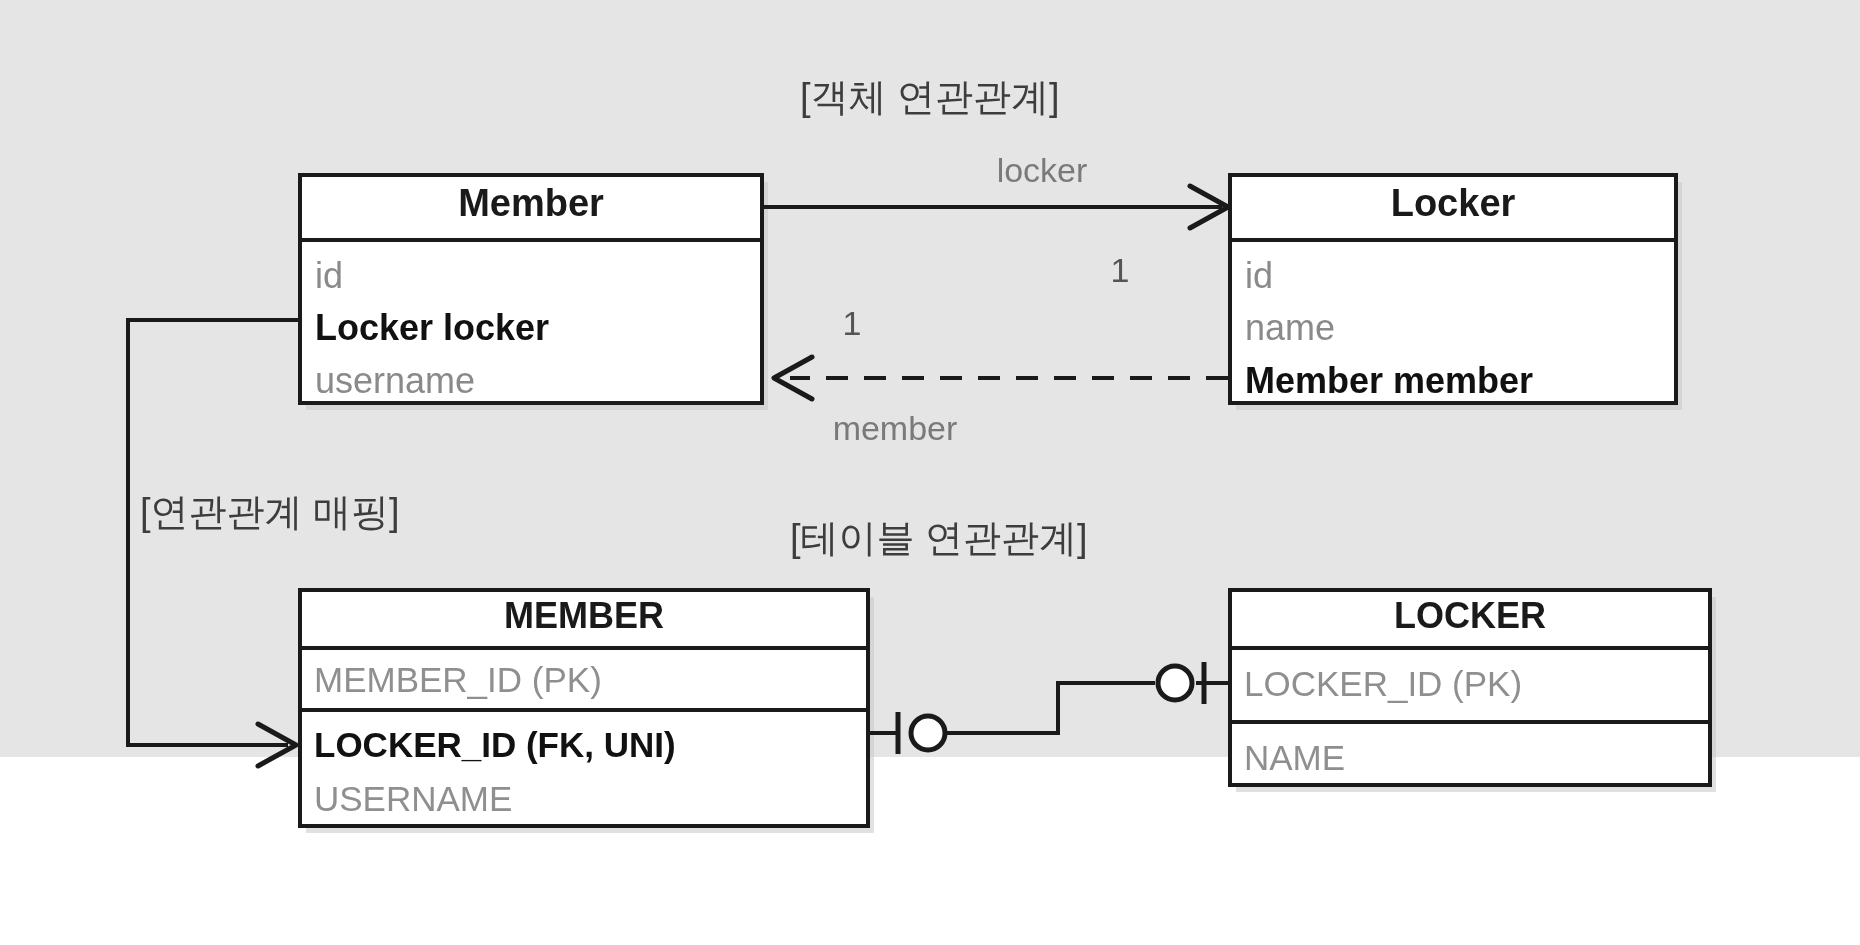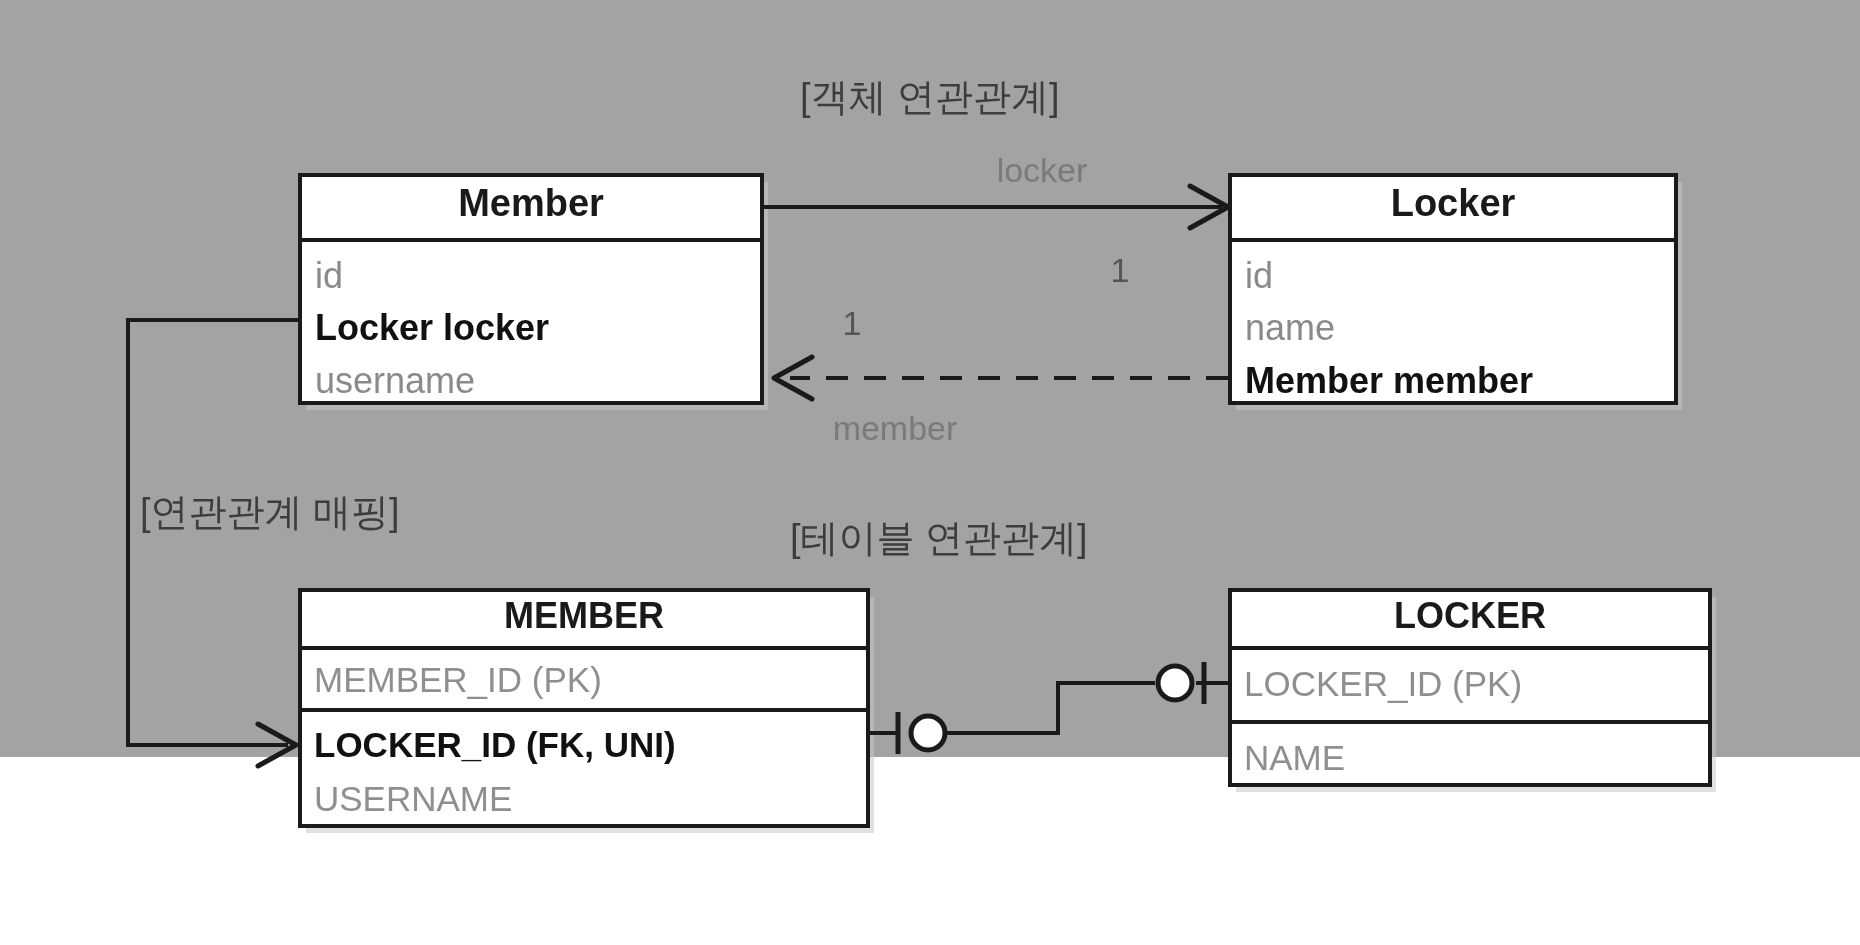--- a/index.html
+++ b/index.html
@@ -10,21 +10,21 @@
   body {
     width: 1860px;
     height: 945px;
     font-family: "Liberation Sans", "DejaVu Sans", sans-serif;
     overflow: hidden;
   }
   #diagram-root {
     position: relative;
     width: 1860px;
     height: 757px;
-    background: #a3a3a3;
+    background: #e5e5e5;
   }
   svg.canvas {
     position: absolute;
     left: 0;
     top: 0;
     width: 1860px;
     height: 945px;
     display: block;
   }
   .entity-title {

